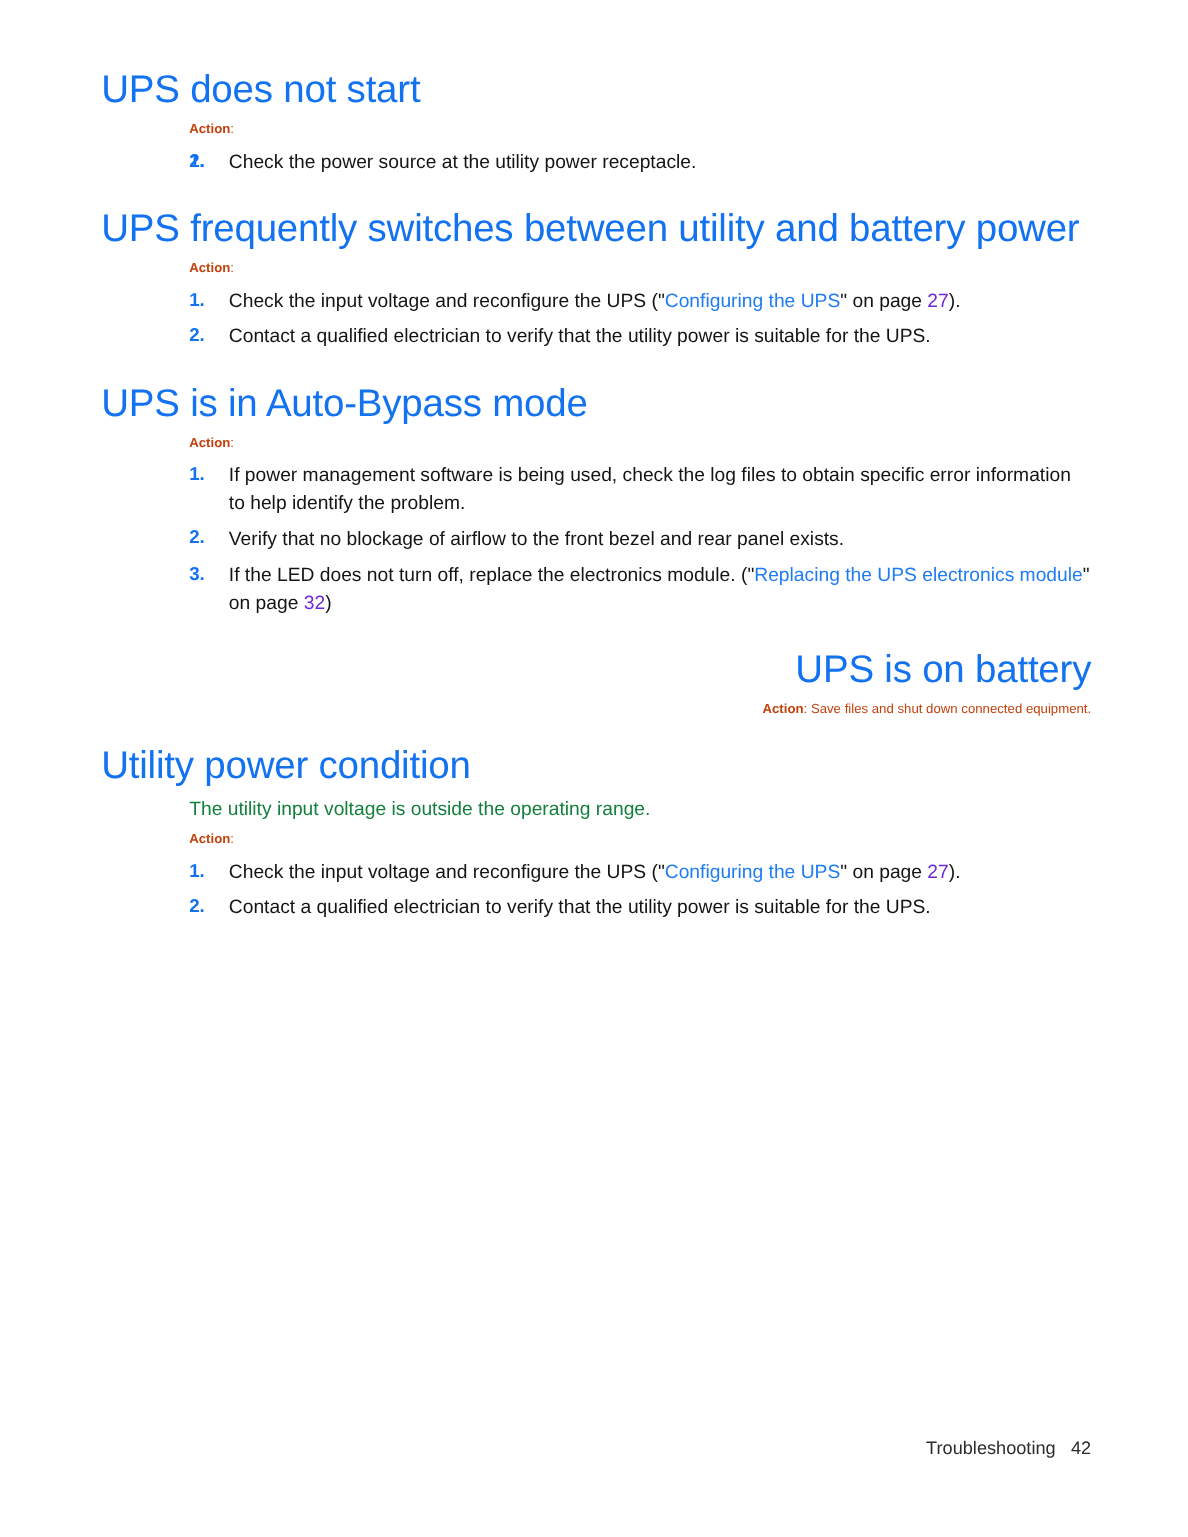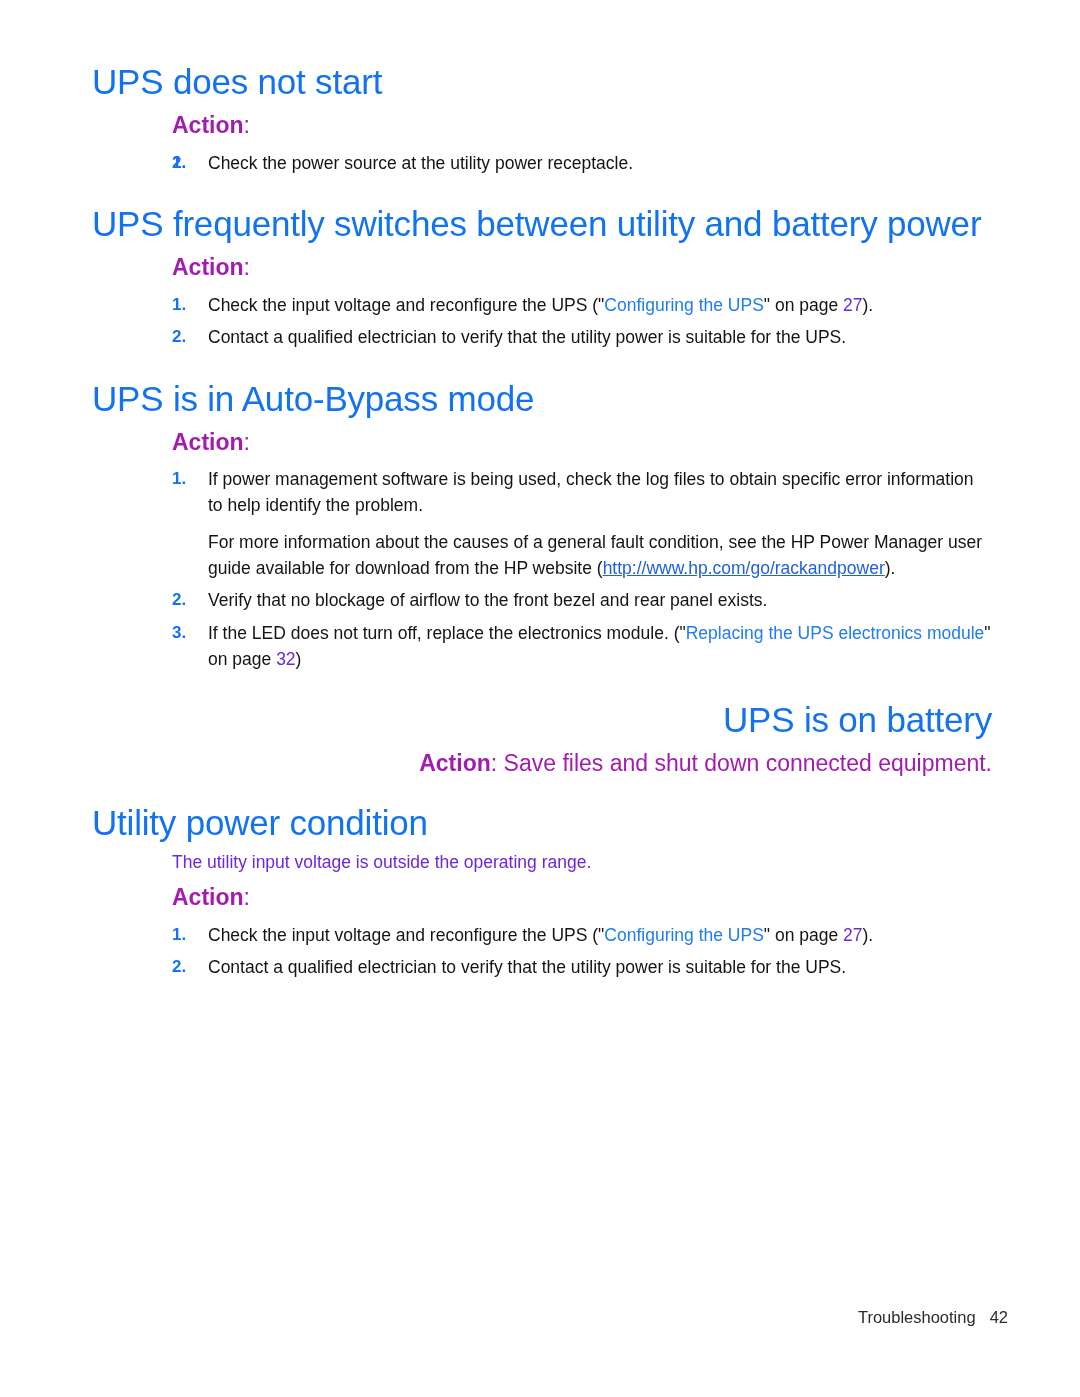--- a/index.html
+++ b/index.html
@@ -47,34 +47,34 @@
     margin-bottom: 22px;
     text-align: right;
   }
 
   .body-block {
     margin-left: 80px;
     width: 820px;
   }
 
   .action-label {
-    font-size: 23px;
+    font-size: 12px;
     line-height: 1.45;
     margin: 4px 0 8px 0;
-    color: #a21caf;
+    color: #c2410c;
   }
   .action-label b {
     font-weight: 700;
   }
 
   p.para {
     font-size: 17.5px;
     line-height: 1.46;
     margin: 0 0 6px 0;
-    color: #6d28d9;
+    color: #15803d;
   }
 
   ol.steps {
     list-style: none;
     margin: 0;
     padding: 0;
   }
   ol.steps > li {
     position: relative;
     padding-left: 36px;
@@ -105,21 +105,21 @@
   a.extlink {
     color: #1f5fe0;
     text-decoration: underline;
   }
   span.pagenum {
     color: #6d28d9;
   }
 
   .footer {
     position: absolute;
-    left: 16px;
+    left: 0;
     top: 1308px;
     width: 992px;
     text-align: right;
     font-size: 16.5px;
     color: #2b2b2b;
   }
   .footer .f-label { margin-right: 14px; }
 </style>
 </head>
 <body>
@@ -157,21 +157,20 @@
       </div>
     </div>
 
     <div class="section">
       <h1 class="section-title">UPS is in Auto-Bypass mode</h1>
       <div class="body-block">
         <div class="action-label"><b>Action</b><span>:</span></div>
         <ol class="steps">
           <li>
             <span class="num">1.</span><span>If power management software is being used, check the log files to obtain specific error information to help identify the problem.</span>
-            <span class="sub-para"><span>For more information about the causes of a general fault condition, see the HP Power Manager user guide available for download from the HP website (</span><a class="extlink" href="#">http://www.hp.com/go/rackandpower</a><span>).</span></span>
           </li>
           <li>
             <span class="num">2.</span><span>Verify that no blockage of airflow to the front bezel and rear panel exists.</span>
           </li>
           <li>
             <span class="num">3.</span><span>If the LED does not turn off, replace the electronics module. ("</span><a class="xref" href="#">Replacing the UPS electronics module</a><span>" on page </span><span class="pagenum">32</span><span>)</span>
           </li>
         </ol>
       </div>
     </div>

